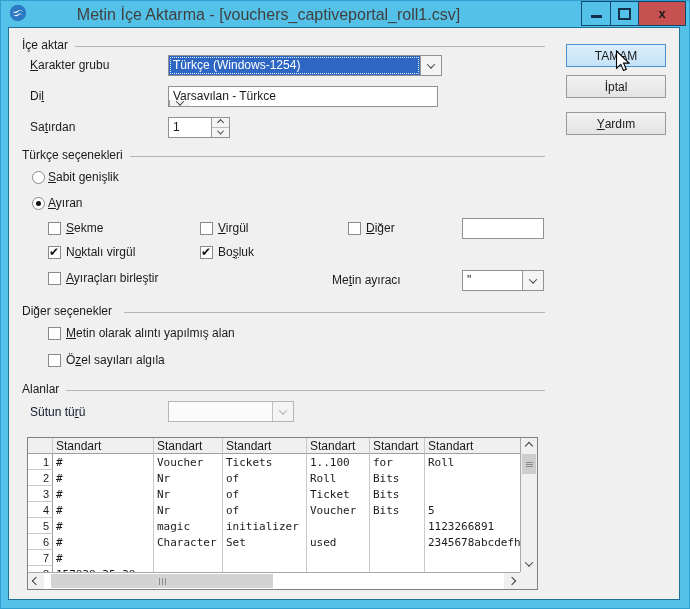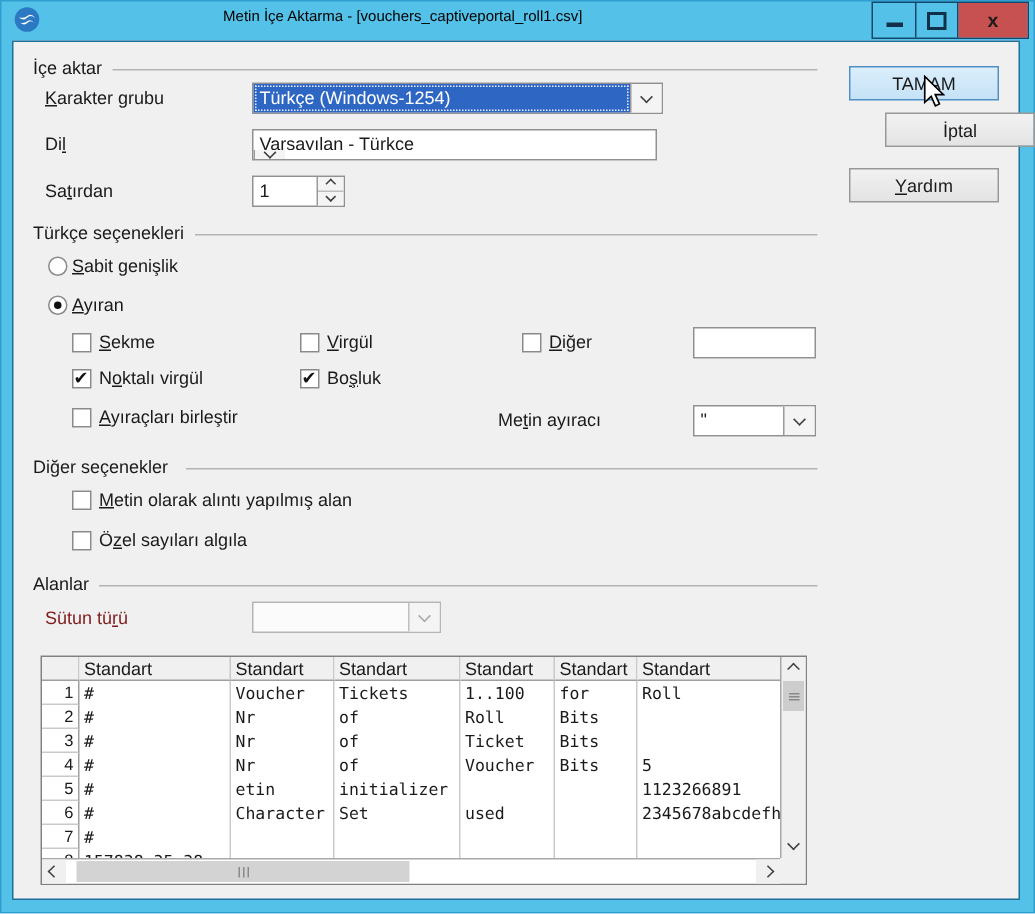--- a/index.html
+++ b/index.html
@@ -2,36 +2,36 @@
 <html style="--titlebar: #54c2e8; --frame-edge: #2e9fd0; --client-bg: #f0f0f0; --close-button: #c75050; --selection: #2e66c4; --ok-button-border: #4d90c8; --button-border: #989898;"><head>
 <meta charset="utf-8">
 <style>
   html,body{margin:0;padding:0;}
   body{font-family:"Liberation Sans","DejaVu Sans",sans-serif;font-size:12px;color:#1a1a1a;}
   .window{position:relative;width:690px;height:609px;background:var(--titlebar,#54c2e8);overflow:hidden;
           box-shadow:inset 0 0 0 1px var(--frame-edge,#2e9fd0);}
   
   .titlebar{position:absolute;left:0;top:0;width:690px;height:27px;}
   .app-icon{position:absolute;left:9px;top:4px;width:18px;height:18px;}
-  .title{position:absolute;left:30px;right:183px;top:6px;text-align:center;font-size:10px;color:#000000;white-space:nowrap;}
+  .title{position:absolute;left:30px;right:183px;top:6px;text-align:center;font-size:16px;color:#404040;white-space:nowrap;}
   .winbtns{position:absolute;right:4px;top:1px;height:23px;display:flex;border:1px solid #12486e;}
   .wb{height:23px;display:flex;align-items:center;justify-content:center;box-sizing:border-box;}
   .wb-min{width:29px;border-right:1px solid #12486e;}
   .wb-max{width:28px;border-right:1px solid #12486e;}
   .wb-close{width:46px;background:var(--close-button,#c75050);font-weight:bold;color:#1c1c1c;font-size:13px;}
   .glyph-min{width:11px;height:3px;background:#12304a;margin-top:6px;}
   .glyph-max{width:9px;height:8px;border:2px solid #12304a;}
   
   .client{position:absolute;left:8px;top:27px;width:672px;height:573px;background:var(--client-bg,#f0f0f0);
           border:1px solid #1e6f99;box-sizing:border-box;}
   
   .group{position:absolute;left:22px;right:145px;display:flex;align-items:center;gap:7px;height:14px;}
   .group .gl{flex:1;border-top:1px solid #b4b4b4;margin-top:2px;}
   .lbl{position:absolute;white-space:nowrap;}
-  .lbl.dis{color:#7f1d1d;text-align:right;}
+  .lbl.dis{color:#0f172a;text-align:right;}
   
   .combo{position:absolute;height:21px;background:#fff;border:1px solid #919191;box-sizing:border-box;display:flex;}
   .combo .cval{flex:1;padding:2px 0 0 4px;white-space:nowrap;overflow:hidden;}
   .combo .cval.sel{background:var(--selection,#2e66c4);color:#fff;outline:1px dotted #e8f0ff;outline-offset:-2px;}
   .combo .cbtn{width:20px;border-left:1px solid #9a9a9a;background:#f4f4f4;display:flex;align-items:center;justify-content:center;}
   .combo.disabled{background:#fbfbfb;border-color:#b5b5b5;}
   .combo.disabled .cbtn{background:#f4f4f4;border-left-color:#c0c0c0;}
   .combo.disabled .chev{border-color:#a9a9a9;}
   .chev{display:inline-block;width:5px;height:5px;border-right:1.6px solid #3c3c3c;border-bottom:1.6px solid #3c3c3c;}
   .chev.down{transform:rotate(45deg) translate(-1px,-1px);}
@@ -129,21 +129,21 @@
       <div class="sb">
           <span class="chev up"></span>
         </div>
       <div class="sb">
           <span class="chev down"></span>
         </div>
     </div>
   </div>
 
   <div class="btn primary" style="top:44px;">TAMAM</div>
-  <div class="btn" style="top:75px;margin-left:24px;">İptal</div>
+  <div class="btn" style="top:75px;">İptal</div>
   <div class="btn" style="top:112px;"><u>Y</u>ardım</div>
 
   <div class="group" style="top:148px;">
     <span>Türkçe seçenekleri</span>
       <span class="gl"></span>
   </div>
   <div class="radio" style="left:32px;top:171px;"></div>
   <div class="lbl" style="left:48px;top:170px;"><u>S</u>abit genişlik</div>
   <div class="radio on" style="left:32px;top:197px;"></div>
   <div class="lbl" style="left:48px;top:196px;"><u>A</u>yıran</div>
@@ -235,21 +235,21 @@
           <div class="td">#</div>
           <div class="td">Nr</div>
           <div class="td">of</div>
           <div class="td">Voucher</div>
           <div class="td">Bits</div>
           <div class="td">5</div>
         </div>
         <div class="tgrid">
           <div class="rn">5</div>
           <div class="td">#</div>
-          <div class="td">etin</div>
+          <div class="td">magic</div>
           <div class="td">initializer</div>
           <div class="td"></div>
           <div class="td"></div>
           <div class="td">1123266891</div>
         </div>
         <div class="tgrid">
           <div class="rn">6</div>
           <div class="td">#</div>
           <div class="td">Character</div>
           <div class="td">Set</div>

